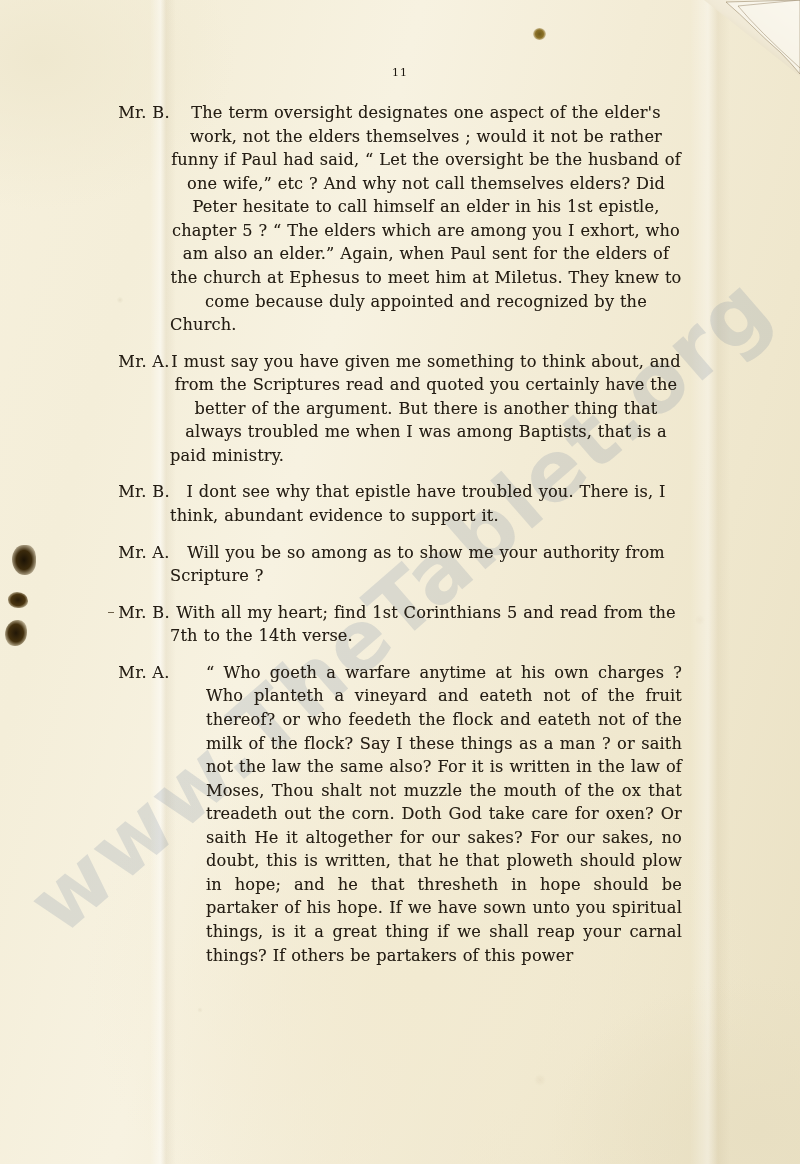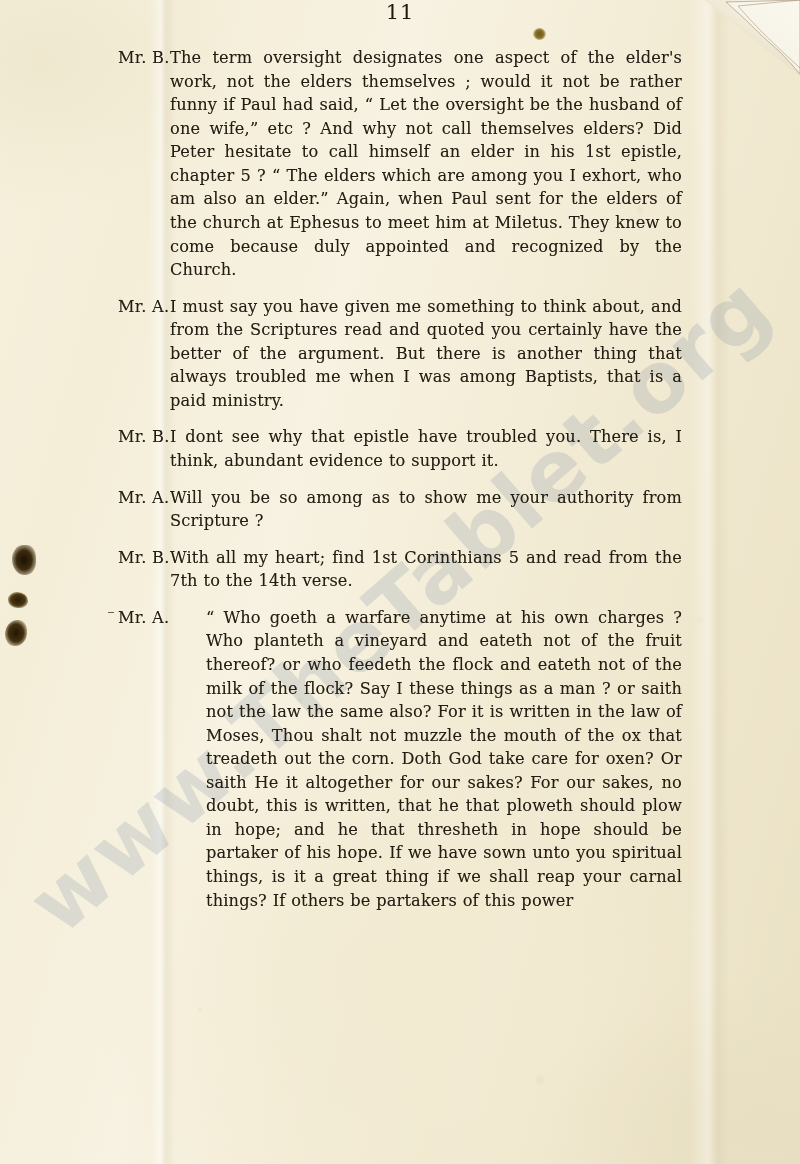--- a/index.html
+++ b/index.html
@@ -123,22 +123,23 @@
 
   .content {
     position: absolute;
     left: 0; top: 0;
     width: 800px;
   }
 
   .folio {
     text-align: center;
     font-family: "DejaVu Serif", serif;
-    font-size: 21px;
+    font-size: 11px;
     letter-spacing: 1px;
+    padding-top: 66px;
     color: #1d1710;
   }
 
   .body {
     margin: 22px 118px 0 118px;
     width: 564px;
   }
 
   .para {
     display: flex;
@@ -165,21 +166,21 @@
   .tick {
     position: absolute;
     left: 108px;
     width: 6px;
     height: 1px;
     background: #4a3c24;
     opacity: .8;
   }
 
   
-  .speech, .speaker { text-shadow: 0 0 .4px rgba(30,22,10,.35); }
+  .speech, .speaker { text-shadow: 0 0 .4px rgba(30,22,10,.35); text-align: center; }
 </style>
 </head>
 <body>
 
 <div class="page">
 
   <div class="grain"></div>
   <div class="crease"></div>
   <div class="crease2"></div>
 

